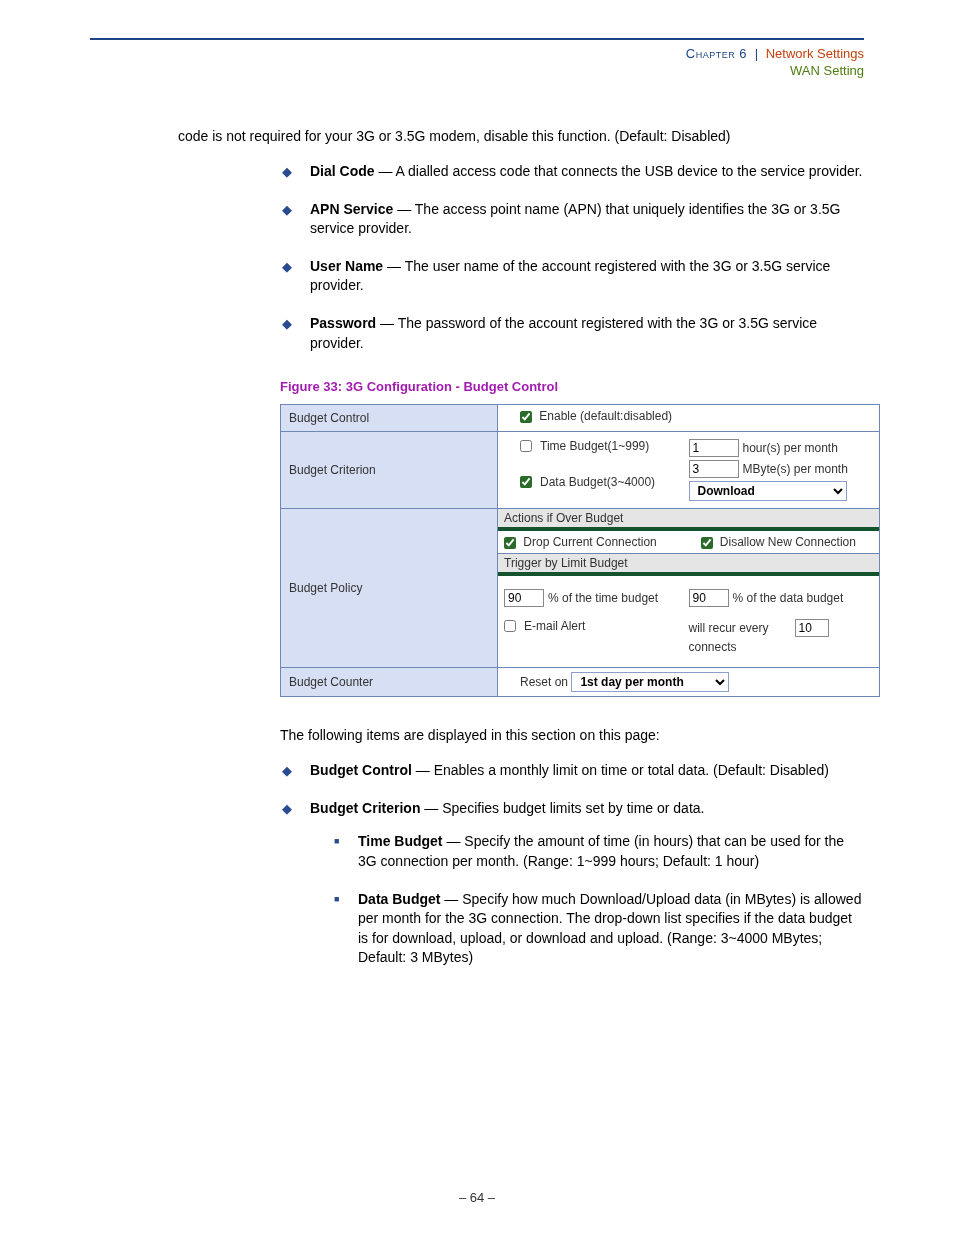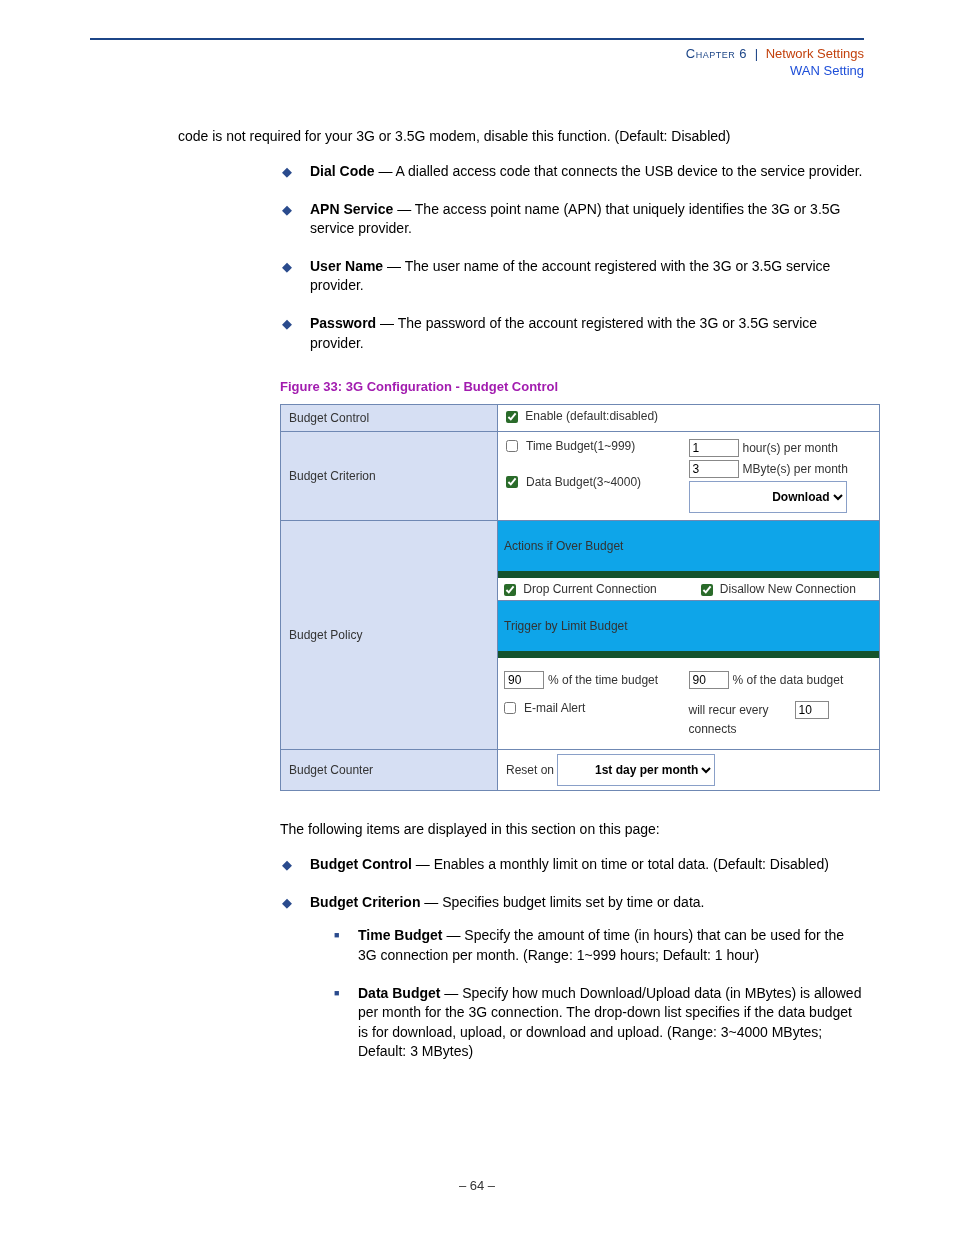--- a/index.html
+++ b/index.html
@@ -23,21 +23,21 @@
     padding-top: 6px;
     text-align: right;
     font-size: 13px;
     color: #1c4587;
     margin-bottom: 50px;
   }
   .header .line1 { margin-bottom: 2px; }
   .header .chap { font-weight: normal; font-variant: small-caps; letter-spacing: 0.5px; color:#1c4587; }
   .header .sep { color:#1c4587; margin:0 4px; }
   .header .title { color:#c2410c; }
-  .header .sub { color:#1d4ed8; }
+  .header .sub { color:#4d7c0f; }
 
   .content {
     margin-left: 88px;
     margin-right: 0;
   }
   .intro-para {
     margin-bottom: 18px;
   }
   .bullet-list {
     list-style: none;
@@ -103,58 +103,57 @@
   }
   .cfg .lab {
     background: #d6dff3;
     width: 200px;
     padding: 6px 8px;
     color:#333;
     vertical-align: middle;
   }
   .cfg .val {
     background: #fff;
-    padding: 4px 8px;
+    padding: 4px 22px;
   }
   .cfg input[type="checkbox"] {
     width: 12px; height: 12px; vertical-align: middle; margin: 0 4px 0 0;
     accent-color: #2a6b2a;
   }
   .cfg input[type="text"] {
     border: 1px solid #888;
     height: 18px;
     padding: 0 3px;
     font-family: Tahoma, Arial, sans-serif;
     font-size: 12px;
     box-sizing: border-box;
   }
   .cfg .row { margin: 3px 0; display:flex; align-items:center; flex-wrap:wrap; gap:4px;}
   .cfg .col2 { display:flex; gap:0; }
   .cfg .half { flex:1; }
   .cfg .subhdr {
-    background:#0ea5e9;
-    padding:18px 6px;
+    background:#e5e5e5;
+    padding:2px 6px;
     margin: -4px -6px 4px -6px;
-    border-bottom:7px solid #14532d;
+    border-bottom:4px solid #14532d;
     font-size:12px;
   }
   .cfg select.fake {
     width: 158px;
-    height: 32px;
+    height: 20px;
     border: 1px solid #8aa0c8;
     background: #fff;
     font-family: Tahoma, Arial, sans-serif;
     font-size: 12px;
     font-weight: bold;
     padding-left: 4px;
-    text-align: right;
   }
   .footer {
     position: absolute;
-    bottom: 42px;
+    bottom: 30px;
     left: 0; right: 0;
     text-align: center;
     font-size: 13px;
     color: #333;
   }
   .following { margin-left:190px; margin-bottom:18px; }
 </style>
 </head>
 <body>
 

